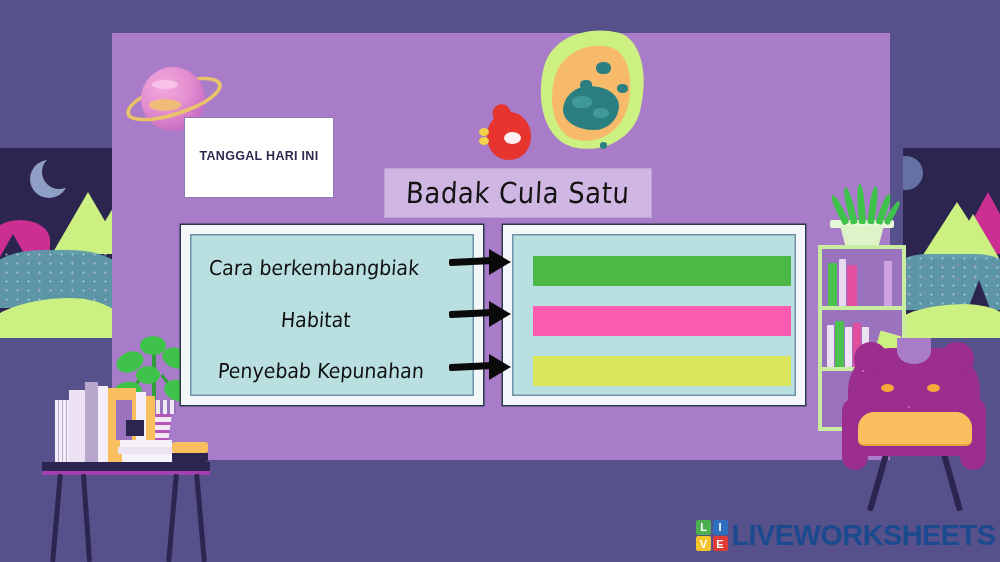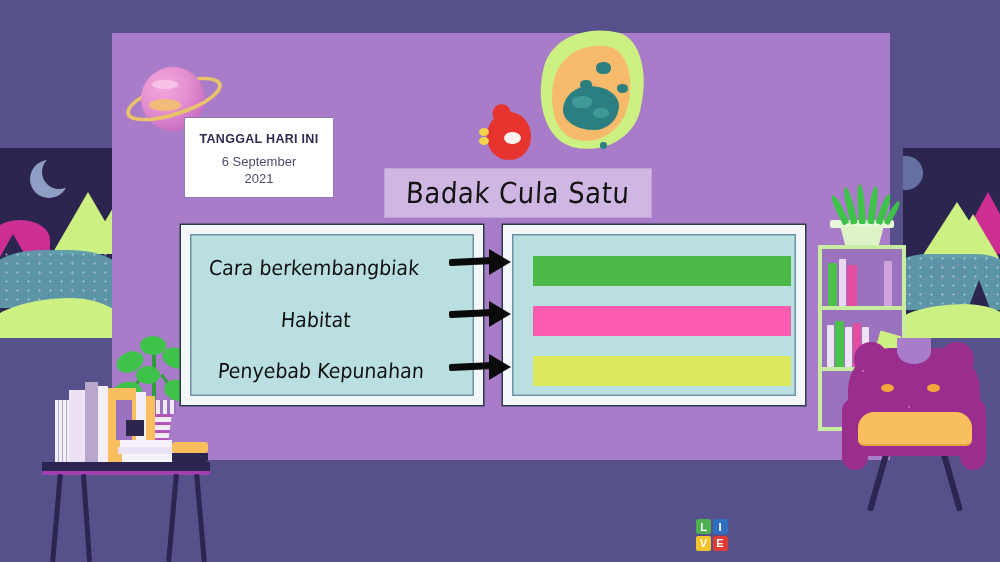--- a/index.html
+++ b/index.html
@@ -456,24 +456,20 @@
   <div class="comet-rock" style="left:600px; top:142px; width:7px; height:7px;"></div>
 
   <div class="rocket-neck"></div>
   <div class="rocket"></div>
   <div class="rocket-visor"></div>
   <div class="bow"></div>
   <div class="bow" style="left:479px; top:137px;"></div>
 
   <div class="date-card">
     <div class="date-title">TANGGAL HARI INI</div>
-    <div class="date-value">
-      <span>6 September</span><br>
-      <span>2021</span>
-    </div>
   </div>
 
   <div class="title-plaque">
     <span class="title-text">Badak Cula Satu</span>
   </div>
 
   <div class="board board-left">
     <span class="board-label" style="left:19px; top:22px;">Cara berkembangbiak</span>
     <span class="board-label" style="left:91px; top:74px;">Habitat</span>
     <span class="board-label" style="left:28px; top:125px;">Penyebab Kepunahan</span>
@@ -510,15 +506,16 @@
       <div class="arrow-head"></div>
   </div>
 
   <div class="logo">
     <div class="logo-grid">
       <div class="logo-cell" style="background: rgb(76, 175, 80);">L</div>
       <div class="logo-cell" style="background: rgb(47, 111, 192);">I</div>
       <div class="logo-cell" style="background: rgb(243, 195, 44);">V</div>
       <div class="logo-cell" style="background: rgb(224, 59, 52);">E</div>
     </div>
+    <div class="logo-word" style="color: rgb(27, 74, 143);">LIVEWORKSHEETS</div>
   </div>
 
 </div>
 
 </body></html>

